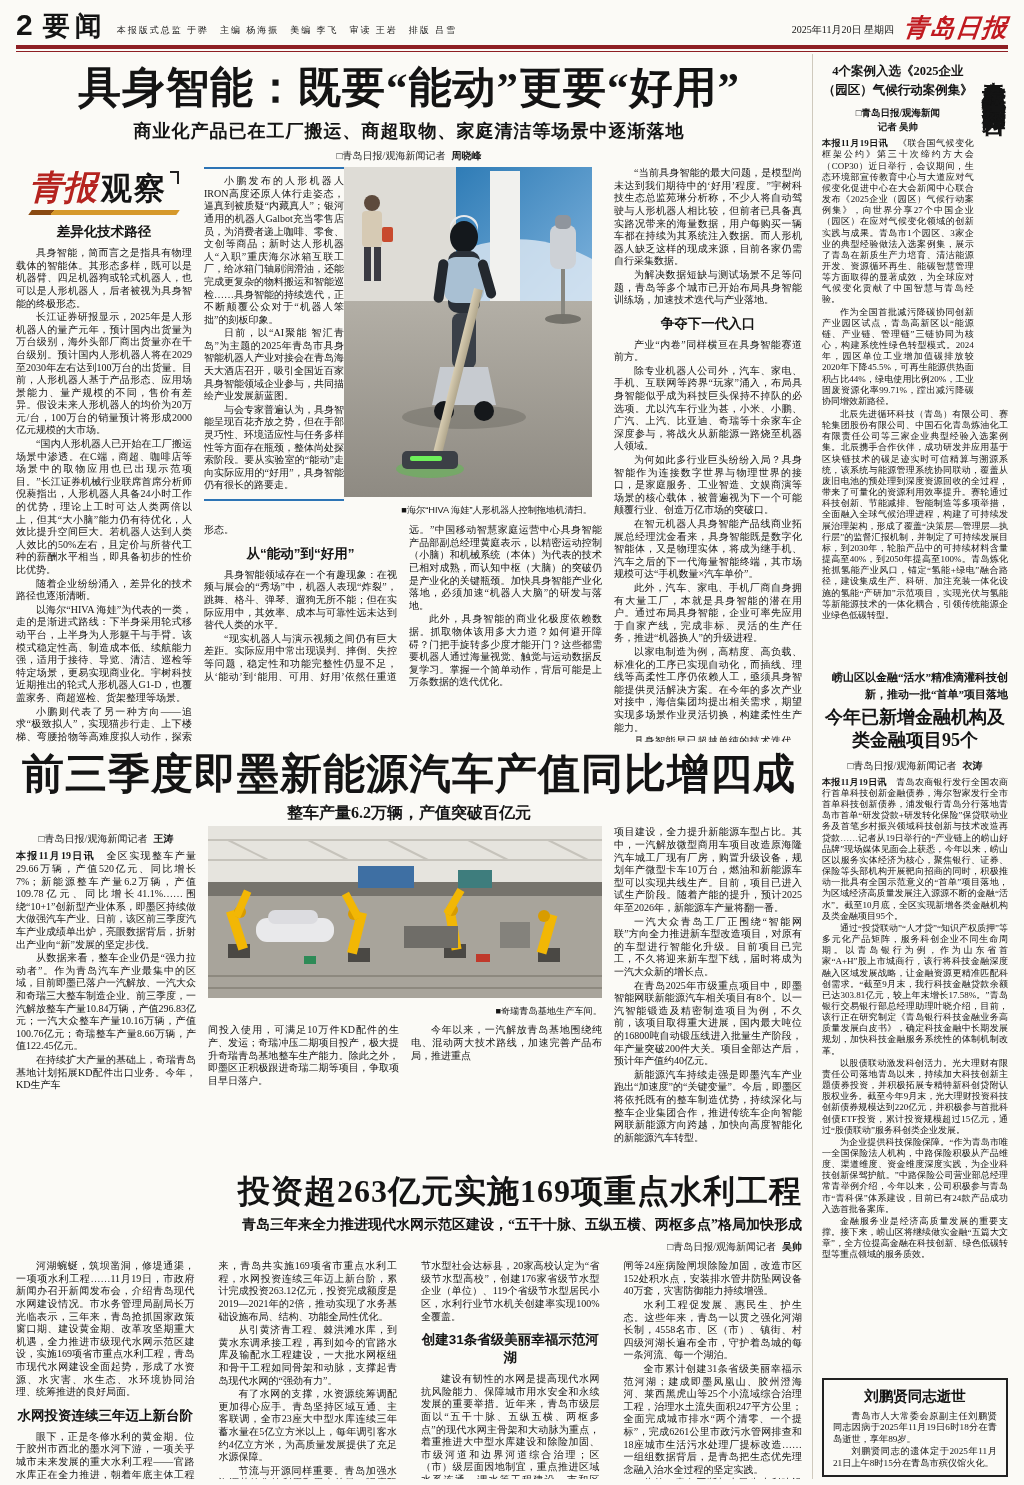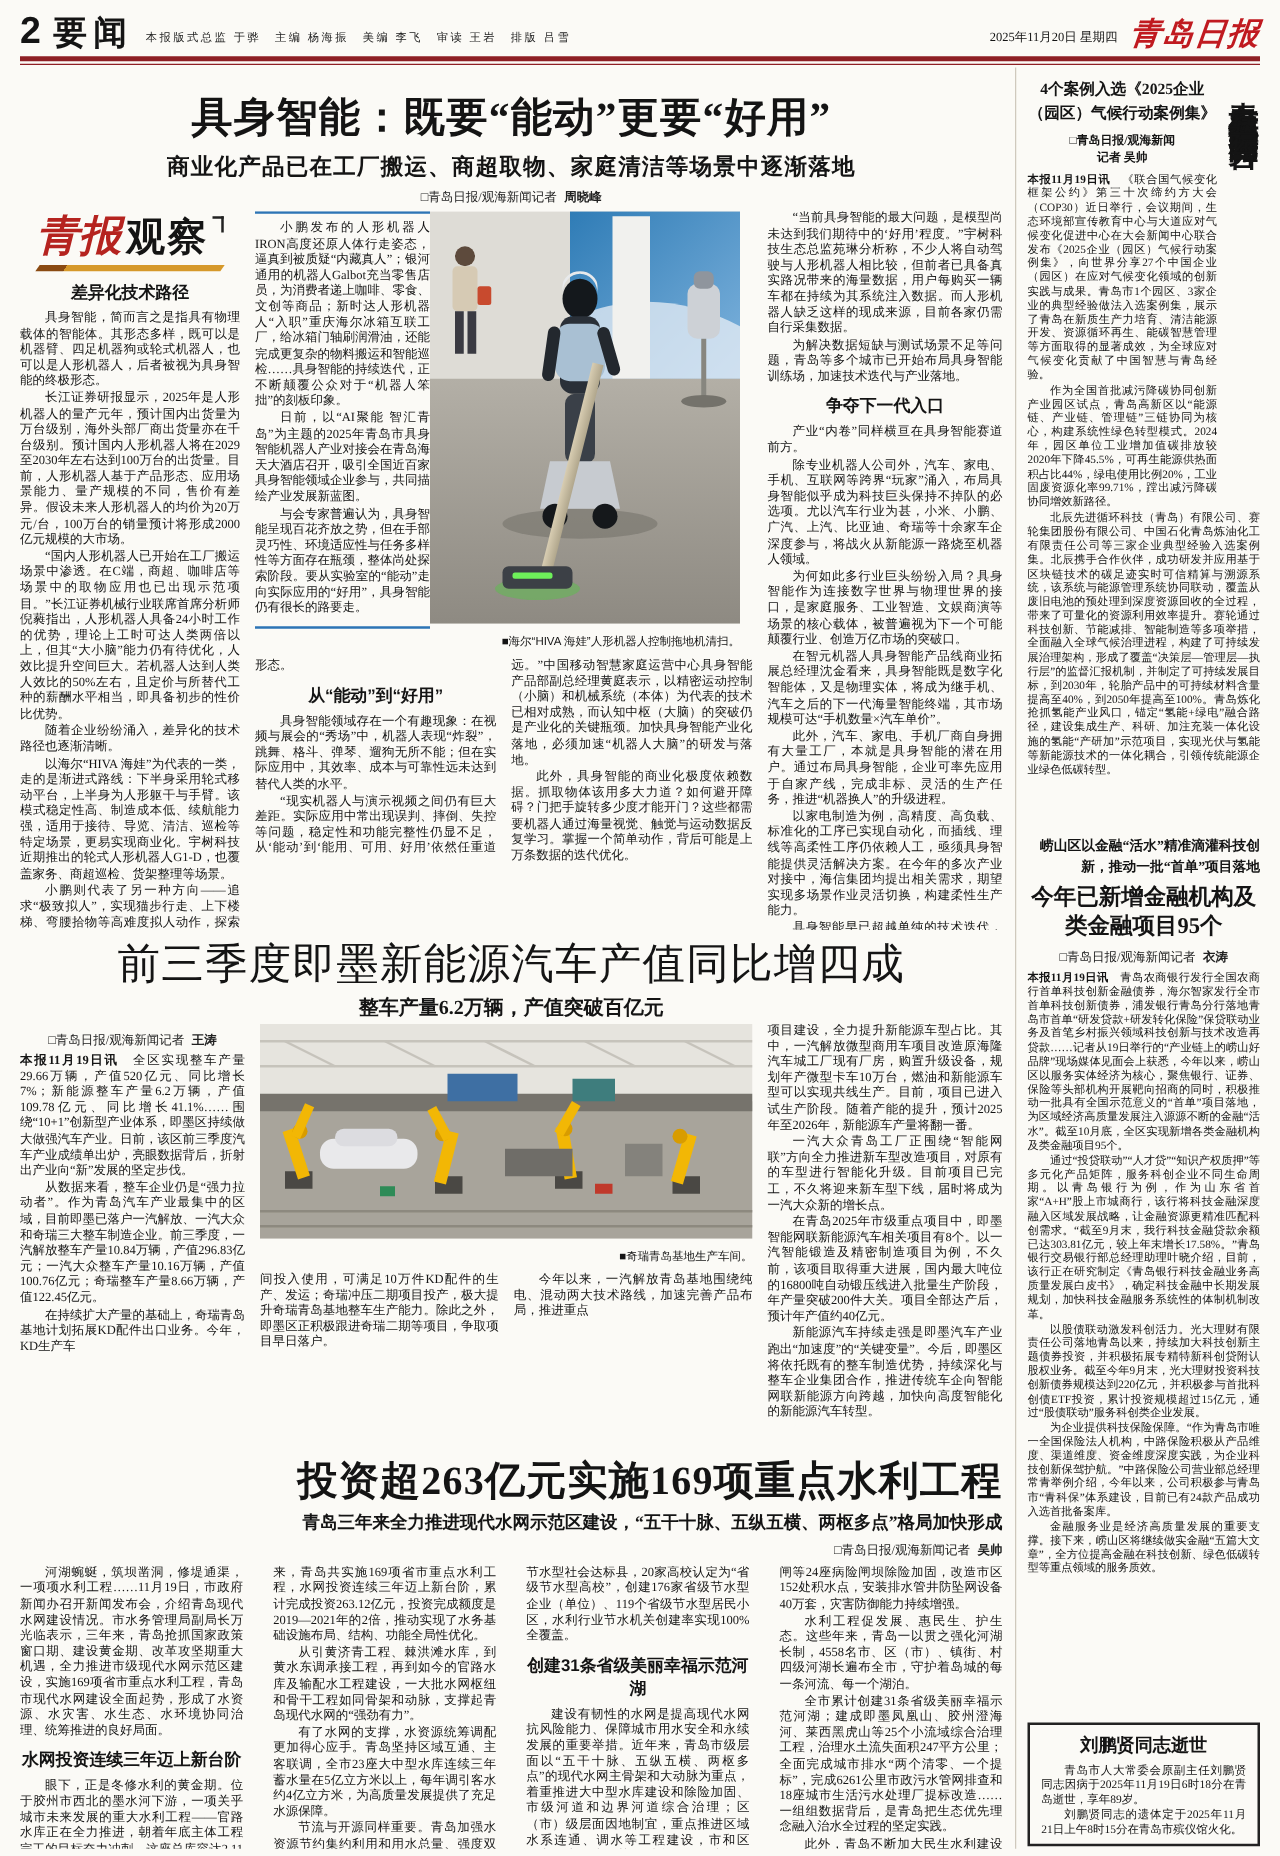--- a/index.html
+++ b/index.html
@@ -26,41 +26,41 @@
   p.noind { text-indent:0; }
   .dl { font-weight:700; }
   .byline { text-align:center; font-size:10px; color:#222; margin:6px 0 4px; }
   .byline b { margin-left:6px; }
   .subhead { text-align:center; font-weight:700; font-size:13.5px; margin:8px 0 6px;
              font-family:"Liberation Sans","DejaVu Sans",sans-serif; }
   .caption { font-size:9.2px; margin-top:3px; font-family:"Liberation Sans","DejaVu Sans",sans-serif; }
   .cap-r { text-align:right; }
   
   .a1 { flex:none; }
-  .a1-hl { text-align:center; font-size:33px; font-weight:900; letter-spacing:1px; line-height:1.12; margin-top:23px; }
+  .a1-hl { text-align:center; font-size:43px; font-weight:900; letter-spacing:1px; line-height:1.12; margin-top:10px; }
   .a1-sub { text-align:center; font-size:18px; font-weight:600; letter-spacing:1px; margin-top:7px; }
   .a1-body { display:flex; gap:12px; height:575px; overflow:hidden; margin-top:2px; }
   .colA { width:176px; flex:none; }
   .a1-mid { width:398px; flex:none; }
   .colC { flex:1; min-width:0; }
   .observer { text-align:center; padding:4px 4px 0; margin-bottom:4px; }
   .obs-red { font-size:34px; color:#b5231f; font-weight:900; font-style:italic; line-height:1; }
   .obs-black { font-size:31px; font-weight:900; letter-spacing:2px; line-height:1; }
   .obs-bracket { display:inline-block; width:9px; height:13px; border-top:2px solid #222;
                  border-right:2px solid #222; vertical-align:top; margin-left:3px; }
   .obs-underline { height:5px; margin:5px 10px 0; transform:skewX(-35deg);
                    background:linear-gradient(90deg,#8a4a12 0 15%,#d6992b 15%); }
   .a1-midtop { display:flex; }
   .colB { width:140px; flex:none; border-top:2px solid #2d74b5; padding-top:6px; }
   .colB-end { border-top:2px solid #2d74b5; margin-top:7px; }
   .photo-col { width:248px; flex:none; }
   .sec2 { column-count:2; column-gap:12px; margin-top:7px; }
   
   .a2 { flex:none; margin-top:8px; }
-  .a2-hl { text-align:center; font-size:34px; font-weight:400; letter-spacing:1px; line-height:1.15; }
+  .a2-hl { text-align:center; font-size:42px; font-weight:700; letter-spacing:1px; line-height:1.15; }
   .a2-sub { text-align:center; font-size:16px; font-weight:600; margin-top:5px; }
   .a2-body { display:flex; gap:12px; height:332px; overflow:hidden; margin-top:2px; }
   .a2-c1 { width:180px; flex:none; }
   .a2-mid { width:394px; flex:none; }
   .a2-cr { flex:1; min-width:0; }
   .a2-below { column-count:2; column-gap:12px; margin-top:6px; }
   
   .a3 { flex:1; min-height:0; display:flex; flex-direction:column; margin-top:16px;align-items:flex-end; }
   .a3-hl { text-align:center; font-size:32px; font-weight:900; letter-spacing:1px; line-height:1.12; }
   .a3-sub { text-align:center; font-size:14px; font-weight:600; margin-top:6px; }

